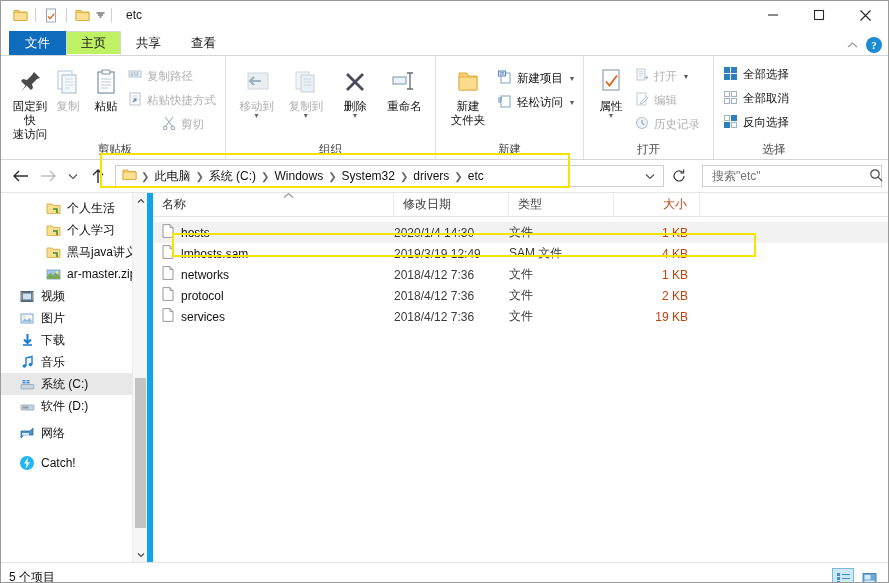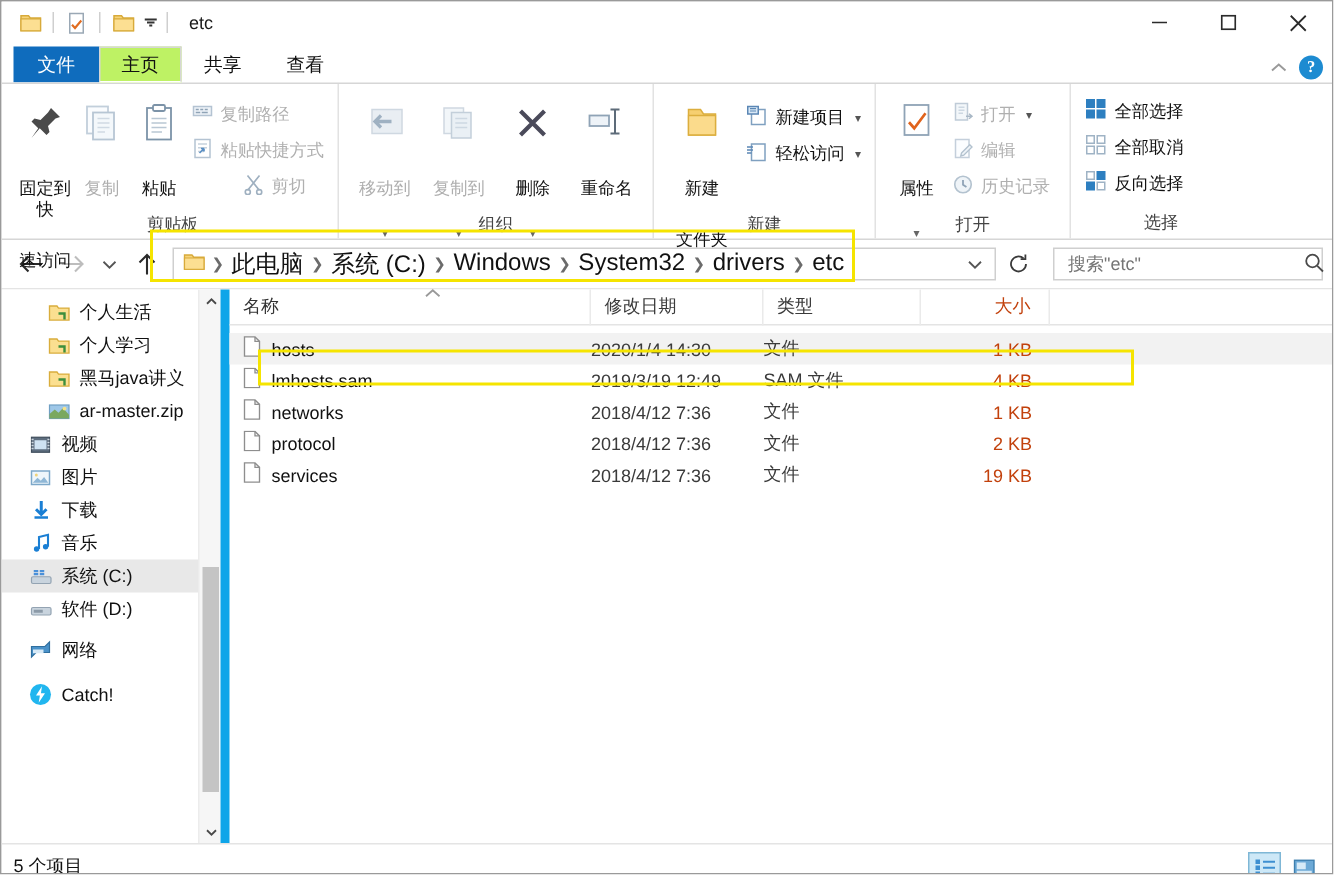--- a/index.html
+++ b/index.html
@@ -127,21 +127,20 @@
     line-height: 16px;
   }
   .bigbtn {
     width: 56px;
     display: flex; flex-direction: column; align-items: center;
     padding-top: 5px;
     text-align: center;
     font-size: 11.5px;
     line-height: 14px;
     color: #111;
-    gap: 20px;
   }
   .bigbtn .ico { height: 34px; display:flex; align-items:center; justify-content:center; }
   .bigbtn.dim { color: #aeaeae; }
   .smallcol { display: flex; flex-direction: column; padding-top: 6px; gap: 4px; }
   .smallbtn {
     display: flex; align-items: center; gap: 5px;
     font-size: 11.5px; color: #111;
     height: 20px; padding: 0 3px;
     white-space: nowrap;
   }
@@ -166,21 +165,21 @@
     flex: 1;
     height: 22px;
     border: 1px solid #cfcfcf;
     background: #fff;
     display: flex; align-items: center;
     padding: 0 2px 0 4px;
     margin-left: 2px;
   }
   .crumbs { display: flex; align-items: center; flex: 1; overflow: hidden; }
   .crumb {
-    font-size: 16px; color: #111;
+    font-size: 12px; color: #111;
     padding: 0 4px; white-space: nowrap;
   }
   .crumb-sep { color: #6b6b6b; font-size: 10px; padding: 0 1px; }
   .addr-right { display: flex; align-items: center; gap: 2px; }
   .searchbox {
     width: 180px; height: 22px;
     border: 1px solid #cfcfcf;
     background: #fff;
     display: flex; align-items: center;
     padding: 0 4px 0 7px;
@@ -209,21 +208,21 @@
   }
   .navitem {
     height: 22px;
     display: flex; align-items: center;
     padding-left: 10px;
     font-size: 12px;
     color: #111;
     gap: 6px;
     white-space: nowrap;
   }
-  .navitem.indent { padding-left: 30px; }
+  .navitem.indent { padding-left: 44px; }
   .navitem.indent2 { padding-left: 18px; }
   .navitem.sel { background: #e8e8e8; }
   .navicon { width: 16px; height: 16px; display: flex; align-items: center; justify-content: center; flex-shrink: 0; }
 
   .sbscroll {
     position: absolute; right: 0; top: 0;
     width: 15px; height: 100%;
     background: #f6f6f6;
     border-left: 1px solid #ececec;
   }

